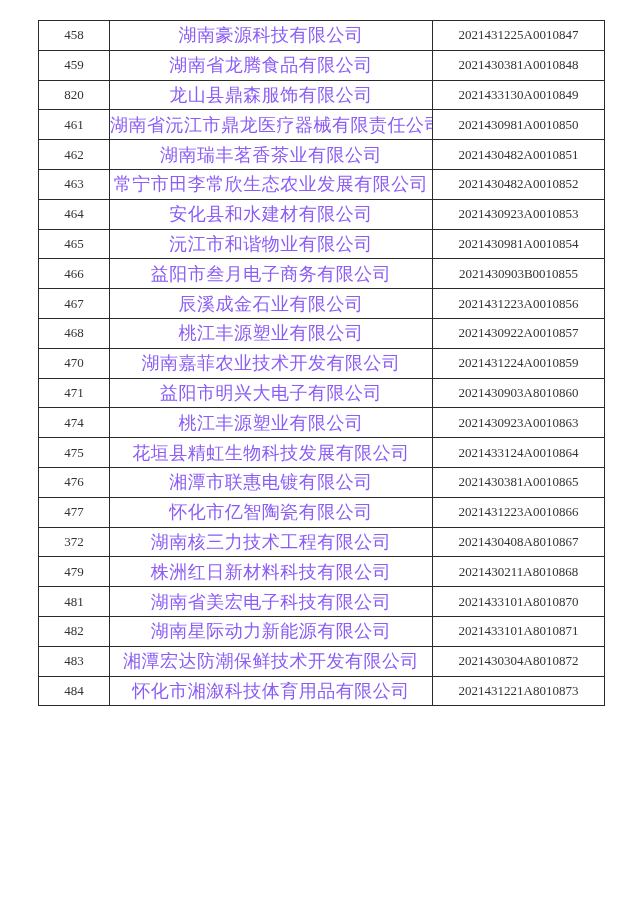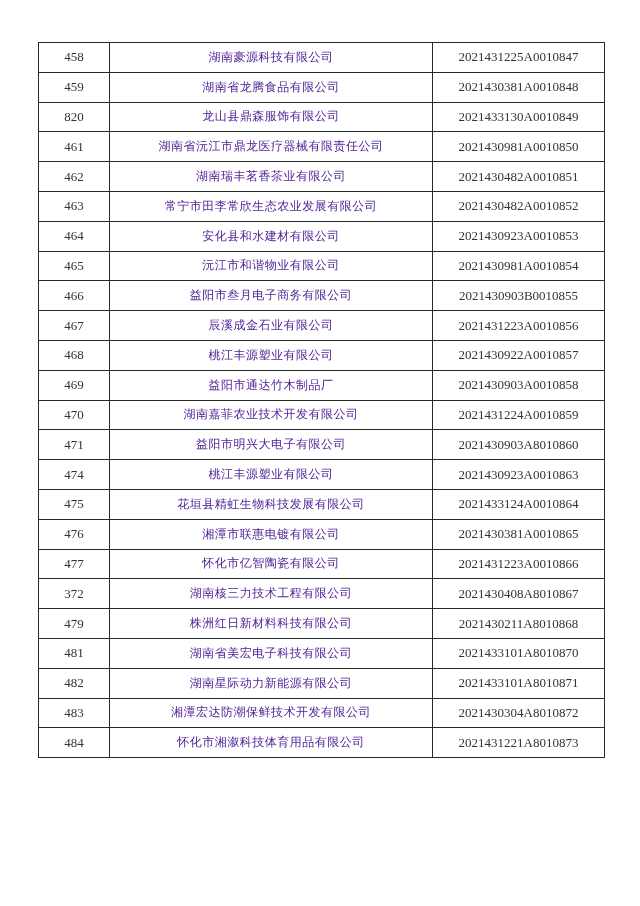--- a/index.html
+++ b/index.html
@@ -17,21 +17,21 @@
     }
     .page {
       position: absolute;
       left: 0; top: 0;
       width: 640px; height: 906px;
       background: #ffffff;
     }
     table.list {
       position: absolute;
       left: 38px;
-      top: 42px;
+      top: 20px;
       width: 563px;
       border-collapse: collapse;
       table-layout: fixed;
     }
     table.list td {
       border: 1.3px solid #2a2a2a;
       height: 28.8px;
       padding: 0;
       text-align: center;
       vertical-align: middle;
@@ -40,22 +40,22 @@
     }
     td.col-no {
       width: 70px;
       font-family: "Liberation Serif", "DejaVu Serif", serif;
       font-size: 13px;
       color: #333333;
     }
     td.col-name {
       width: 322px;
       font-family: "DejaVu Sans", "Liberation Sans", sans-serif;
-      font-size: 12px;
-      color: #4c1d95;
+      font-size: 18px;
+      color: #8b5cf6;
       letter-spacing: 0.5px;
     }
     td.col-code {
       width: 171px;
       font-family: "Liberation Serif", "DejaVu Serif", serif;
       font-size: 13px;
       color: #333333;
     }
   </style>
 </head>
@@ -123,25 +123,20 @@
     <td class="col-name">辰溪成金石业有限公司</td>
     <td class="col-code">2021431223A0010856</td>
   </tr>
 
   <tr>
     <td class="col-no">468</td>
     <td class="col-name">桃江丰源塑业有限公司</td>
     <td class="col-code">2021430922A0010857</td>
   </tr>
 
-  <tr>
-    <td class="col-no">469</td>
-    <td class="col-name">益阳市通达竹木制品厂</td>
-    <td class="col-code">2021430903A0010858</td>
-  </tr>
 
   <tr>
     <td class="col-no">470</td>
     <td class="col-name">湖南嘉菲农业技术开发有限公司</td>
     <td class="col-code">2021431224A0010859</td>
   </tr>
 
   <tr>
     <td class="col-no">471</td>
     <td class="col-name">益阳市明兴大电子有限公司</td>

